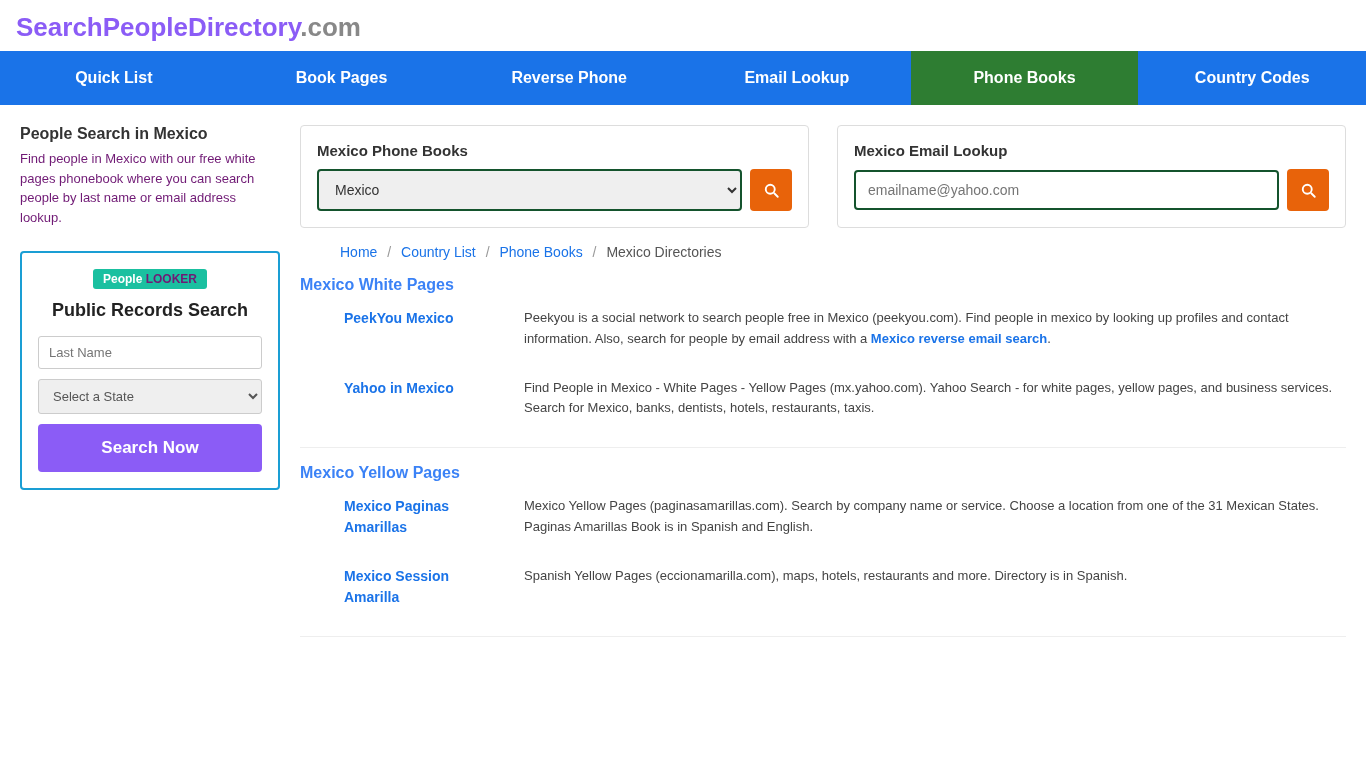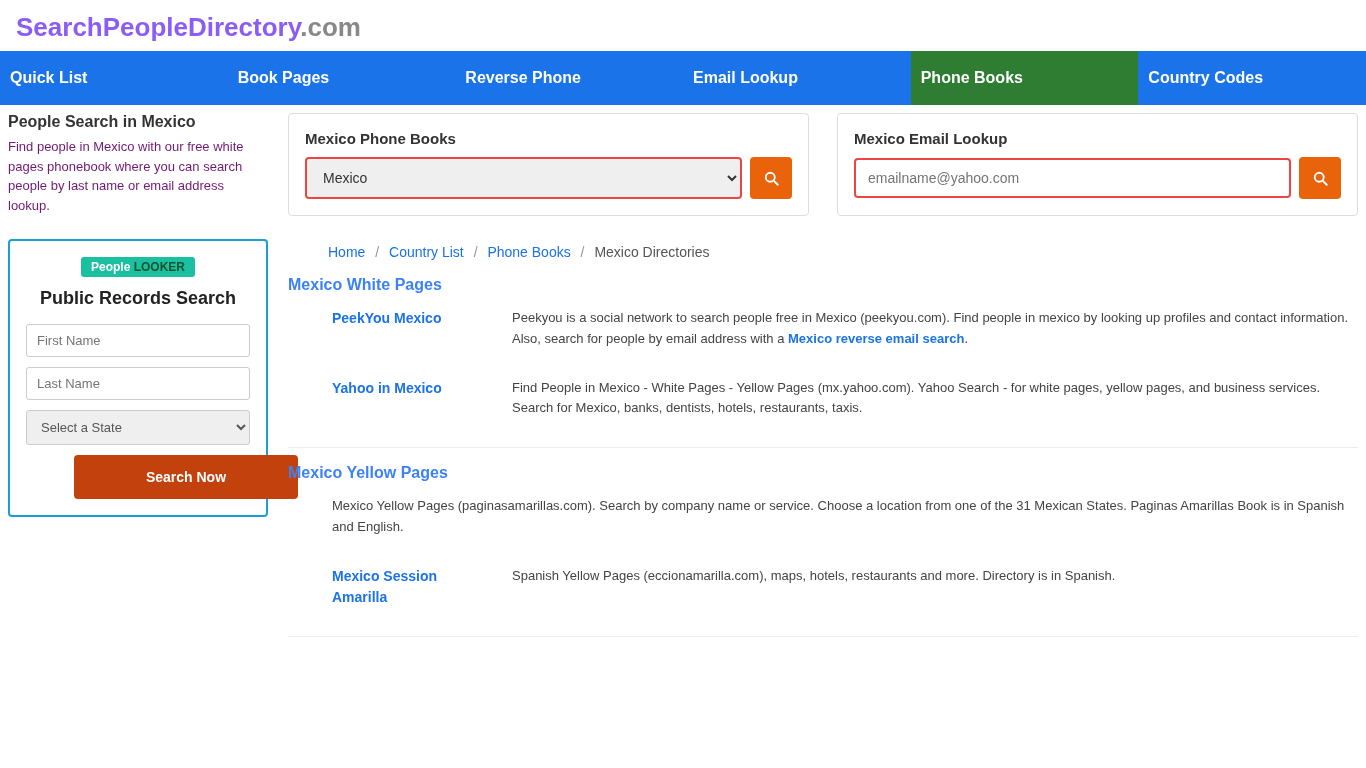--- a/index.html
+++ b/index.html
@@ -7,28 +7,28 @@
 
     
     #site-header { padding: 12px 16px 8px; }
     #site-title { font-size: 26px; font-weight: bold; }
     #site-title .blue { color: #8b5cf6; }
     #site-title .gray { color: #888; }
 
     
     #main-nav { display: flex; background: #1a73e8; }
     #main-nav .nav-item {
-      flex: 1; text-align: left; padding: 18px 10px;
+      flex: 1; text-align: center; padding: 18px 10px;
       color: #fff; font-size: 16px; font-weight: bold;
       cursor: pointer; text-decoration: none;
     }
     #main-nav .nav-item.active { background: #2e7d32; }
 
     
-    #main-layout { display: flex; padding: 8px; gap: 20px; }
+    #main-layout { display: flex; padding: 20px; gap: 20px; }
 
     
     #sidebar { width: 260px; flex-shrink: 0; }
     #sidebar-intro h2 { font-size: 16px; font-weight: bold; color: #333; margin-bottom: 6px; }
     #sidebar-intro p { font-size: 13px; color: #701a75; line-height: 1.5; }
 
     #people-looker-box {
       border: 2px solid #1a9ed4;
       border-radius: 4px;
       margin-top: 24px;
@@ -38,43 +38,43 @@
     #people-looker-badge {
       display: inline-block;
       background: #1ac0a0;
       color: #fff;
       font-size: 12px;
       font-weight: bold;
       padding: 3px 10px;
       border-radius: 3px;
       margin-bottom: 10px;
     }
-    #people-looker-badge .looker { color: #14532d; }
+    #people-looker-badge .looker { color: #701a75; }
     #pl-title { font-size: 18px; font-weight: bold; color: #222; margin-bottom: 14px; line-height: 1.3; }
     #pl-form input[type="text"], #pl-form select {
       display: block; width: 100%; padding: 8px 10px;
       border: 1px solid #ccc; border-radius: 3px;
       margin-bottom: 10px; font-size: 13px; color: #555;
     }
     #search-now-btn {
       display: block; width: 100%; padding: 14px;
-      background: #c2410c; color: #fff; font-size: 14px; font-weight: bold;
-      border: none; border-radius: 4px; cursor: pointer; margin-left: 48px;
+      background: #8b5cf6; color: #fff; font-size: 17px; font-weight: bold;
+      border: none; border-radius: 4px; cursor: pointer;
     }
 
     
     #content { flex: 1; }
 
     
-    #search-boxes { display: flex; gap: 28px; margin-bottom: 28px; border-radius: 11px; }
+    #search-boxes { display: flex; gap: 28px; margin-bottom: 16px; border-radius: 11px; }
     .search-box { flex: 1; border: 1px solid #ddd; border-radius: 4px; padding: 16px; }
     .search-box h3 { font-size: 15px; font-weight: bold; color: #333; margin-bottom: 10px; }
     .search-box-inner { display: flex; gap: 8px; align-items: center; }
     .search-box-inner select, .search-box-inner input {
-      flex: 1; padding: 10px 12px; border: 2px solid #ef4444;
+      flex: 1; padding: 10px 12px; border: 2px solid #14532d;
       border-radius: 4px; font-size: 14px; color: #333;
     }
     .search-btn {
       background: #e8630a; border: none; border-radius: 4px;
       width: 42px; height: 42px; cursor: pointer; display: flex;
       align-items: center; justify-content: center; flex-shrink: 0;
     }
     .search-btn svg { fill: white; }
 
     
@@ -120,21 +120,20 @@
       <h2>People Search in Mexico</h2>
       <p>Find people in Mexico with our free white pages phonebook where you can search people by last name or email address lookup.</p>
     </div>
 
     <div id="people-looker-box">
       <div id="people-looker-badge">
         <span>People</span> <span class="looker">LOOKER</span>
       </div>
       <div id="pl-title">Public Records Search</div>
       <div id="pl-form">
-        <input type="text" placeholder="First Name" style="">
         <input type="text" placeholder="Last Name" style="">
         <select>
           <option>Select a State</option>
         </select>
         <button id="search-now-btn">Search Now</button>
       </div>
     </div>
   </div>
 
   <div id="content">
@@ -182,20 +181,21 @@
           <div class="dir-entry-link"><a href="#">PeekYou Mexico</a></div>
           <div class="dir-entry-desc">Peekyou is a social network to search people free in Mexico (peekyou.com). Find people in mexico by looking up profiles and contact information. Also, search for people by email address with a <a href="#">Mexico reverse email search</a>.</div>
         </div>
         <div class="dir-entry">
           <div class="dir-entry-link"><a href="#">Yahoo in Mexico</a></div>
           <div class="dir-entry-desc">Find People in Mexico - White Pages - Yellow Pages (mx.yahoo.com). Yahoo Search - for white pages, yellow pages, and business services. Search for Mexico, banks, dentists, hotels, restaurants, taxis.</div>
         </div>
         <hr class="section-divider">
         <div class="section-title">Mexico Yellow Pages</div>
         <div class="dir-entry">
+          <div class="dir-entry-link"><a href="#">Mexico Paginas Amarillas</a></div>
           <div class="dir-entry-desc">Mexico Yellow Pages (paginasamarillas.com). Search by company name or service. Choose a location from one of the 31 Mexican States. Paginas Amarillas Book is in Spanish and English.</div>
         </div>
         <div class="dir-entry">
           <div class="dir-entry-link"><a href="#">Mexico Session Amarilla</a></div>
           <div class="dir-entry-desc">Spanish Yellow Pages (eccionamarilla.com), maps, hotels, restaurants and more. Directory is in Spanish.</div>
         </div>
         <hr class="section-divider">
       </div>
   </div>
 </div>

